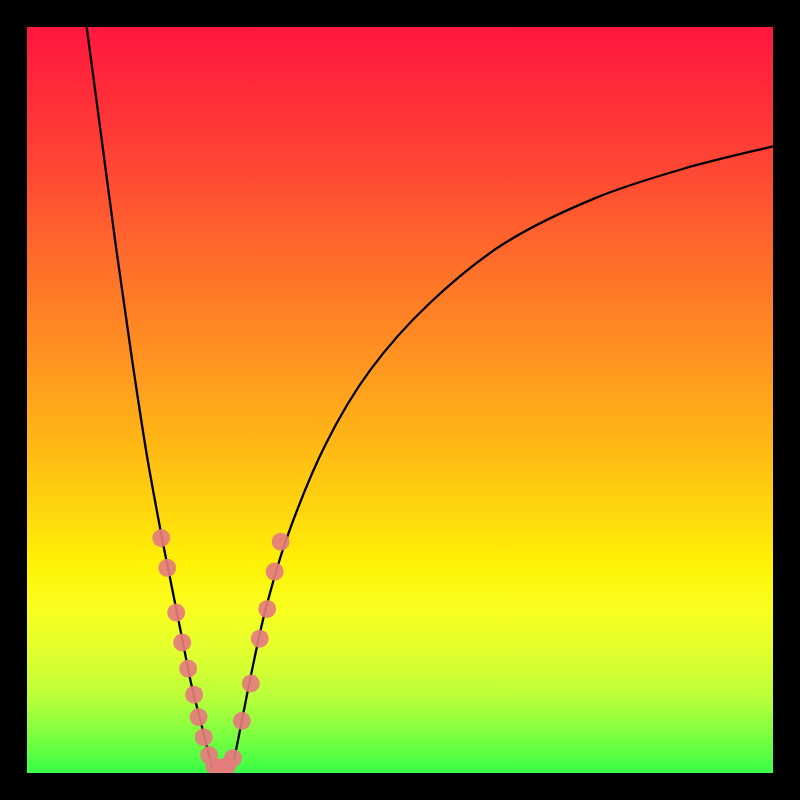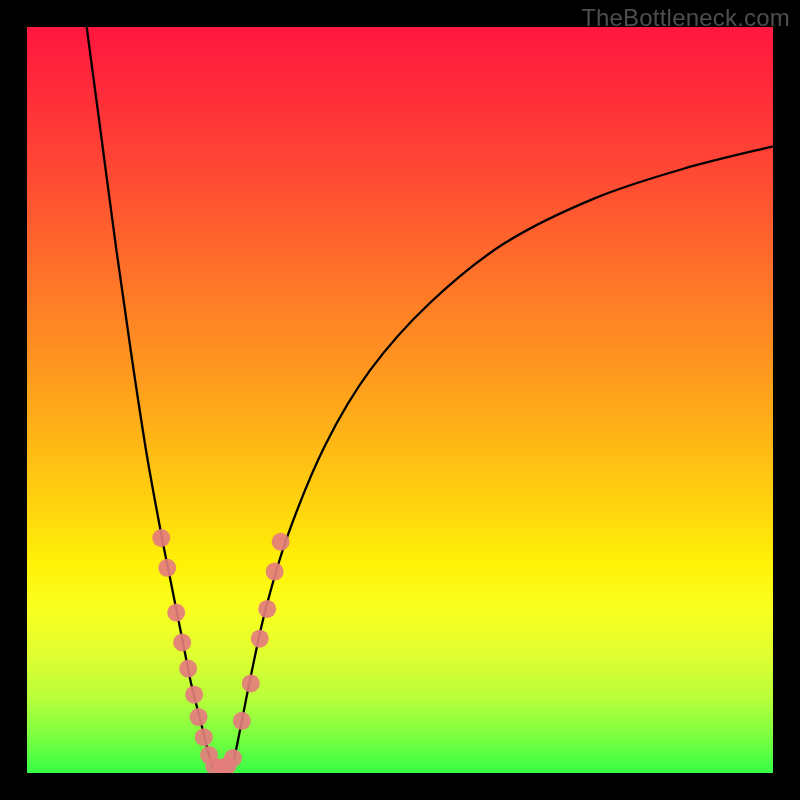--- a/index.html
+++ b/index.html
@@ -93,14 +93,13 @@
           <circle cx="214.85" cy="693.78" r="9" class="dot"></circle>
           <circle cx="223.80" cy="656.48" r="9" class="dot"></circle>
           <circle cx="232.75" cy="611.72" r="9" class="dot"></circle>
           <circle cx="240.21" cy="581.88" r="9" class="dot"></circle>
           <circle cx="247.67" cy="544.58" r="9" class="dot"></circle>
           <circle cx="253.64" cy="514.74" r="9" class="dot"></circle>
         </g>
     </svg>
 
   </div>
-  <div class="watermark">TheBottleneck.com</div>
 </div>
 
 </body></html>

